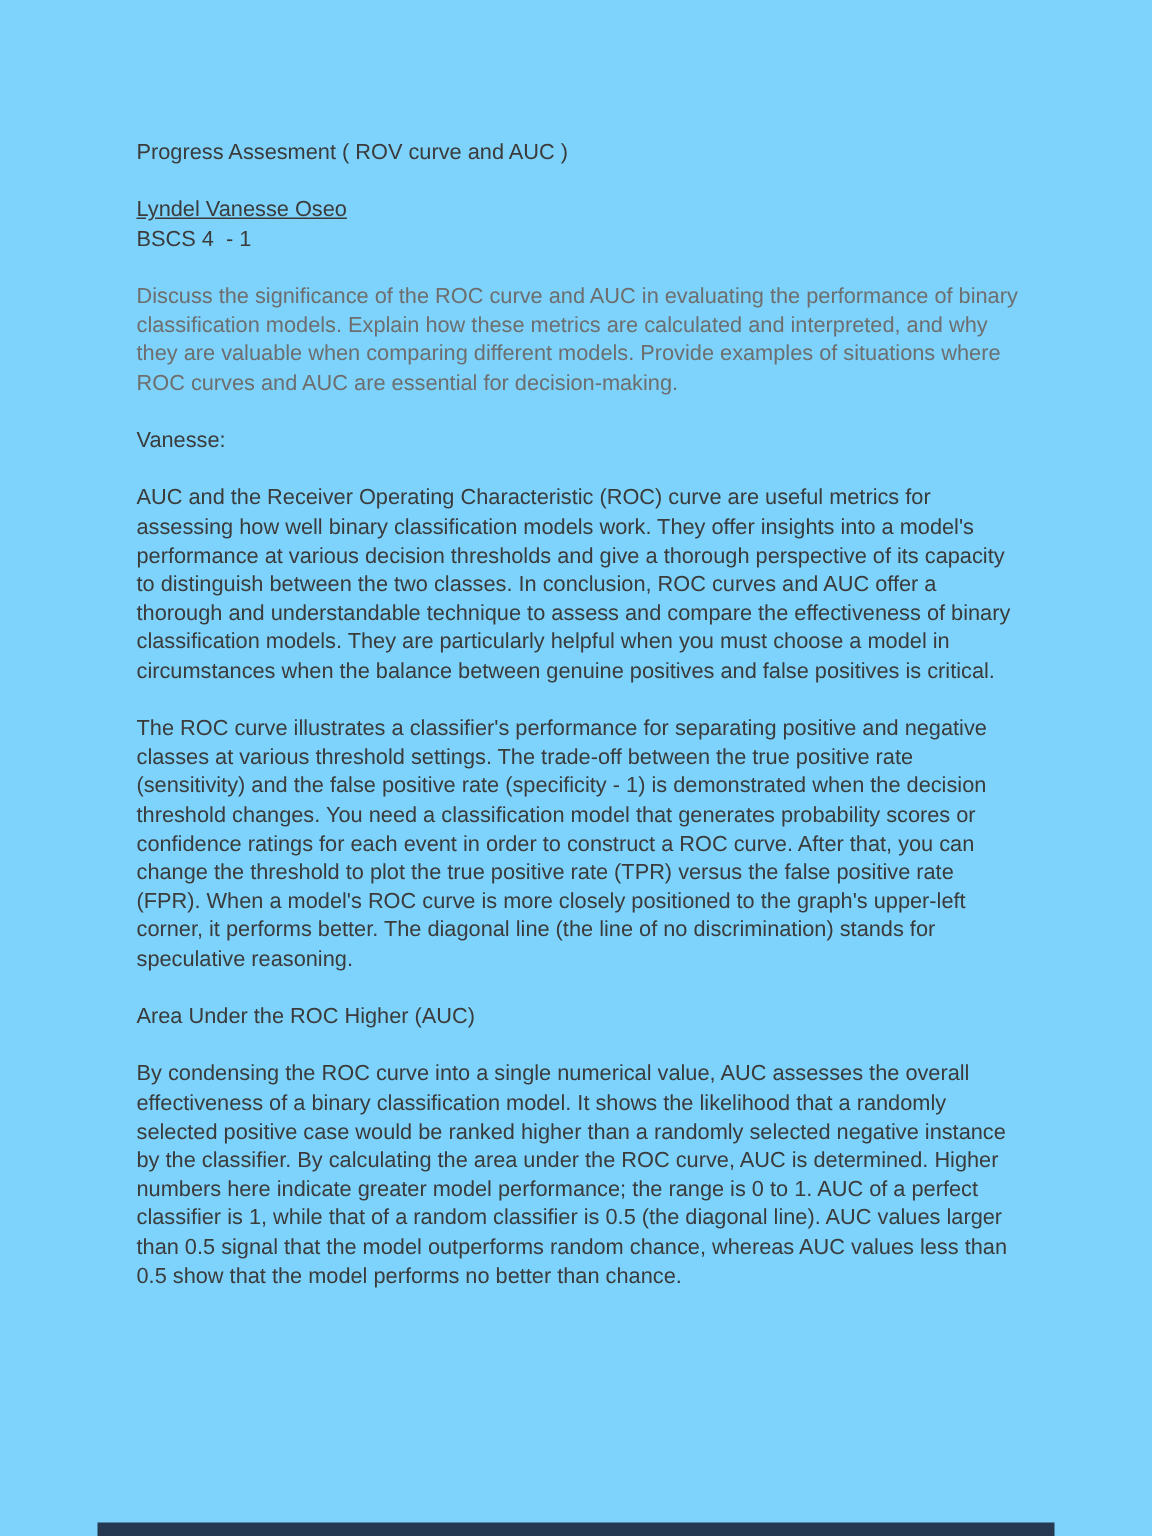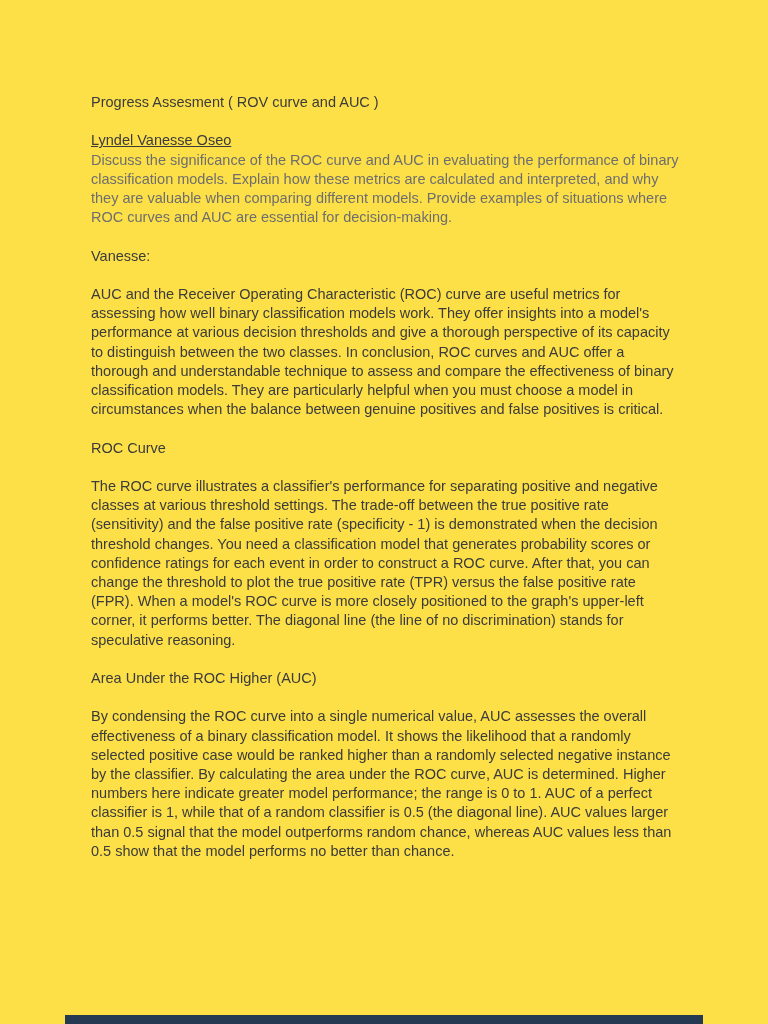--- a/index.html
+++ b/index.html
@@ -10,21 +10,21 @@
     width: 768px;
     height: 1024px;
     background: #ffffff;
     position: relative;
     overflow: hidden;
     font-family: "Liberation Sans", "DejaVu Sans", sans-serif;
   }
   .page {
     position: absolute;
     inset: 0;
-    background: #fde047;
+    background: #7dd3fc;
   }
   .content {
     position: absolute;
     left: 91px;
     top: 93px;
     width: 588px;
     color: #3b3b3b;
     font-size: 14.5px;
     line-height: 19.2px;
   }
@@ -50,28 +50,28 @@
 </style>
 </head>
 <body>
 
 <div class="page">
   <div class="content" style="color: rgb(59, 59, 59);">
 
     <p class="para">Progress Assesment ( ROV curve and AUC )</p>
 
     <p class="para no-gap">Lyndel Vanesse Oseo</p>
+    <p class="para">BSCS 4  - 1</p>
 
     <p class="para question" style="color: rgb(110, 110, 110);">Discuss the significance of the ROC curve and AUC in evaluating the performance of binary classification models. Explain how these metrics are calculated and interpreted, and why they are valuable when comparing different models. Provide examples of situations where ROC curves and AUC are essential for decision-making.</p>
 
     <p class="para">Vanesse:</p>
 
     <p class="para">AUC and the Receiver Operating Characteristic (ROC) curve are useful metrics for assessing how well binary classification models work. They offer insights into a model's performance at various decision thresholds and give a thorough perspective of its capacity to distinguish between the two classes. In conclusion, ROC curves and AUC offer a thorough and understandable technique to assess and compare the effectiveness of binary classification models. They are particularly helpful when you must choose a model in circumstances when the balance between genuine positives and false positives is critical.</p>
 
-    <p class="para">ROC Curve</p>
     <p class="para">The ROC curve illustrates a classifier's performance for separating positive and negative classes at various threshold settings. The trade-off between the true positive rate (sensitivity) and the false positive rate (specificity - 1) is demonstrated when the decision threshold changes. You need a classification model that generates probability scores or confidence ratings for each event in order to construct a ROC curve. After that, you can change the threshold to plot the true positive rate (TPR) versus the false positive rate (FPR). When a model's ROC curve is more closely positioned to the graph's upper-left corner, it performs better. The diagonal line (the line of no discrimination) stands for speculative reasoning.</p>
 
     <p class="para">Area Under the ROC Higher (AUC)</p>
     <p class="para">By condensing the ROC curve into a single numerical value, AUC assesses the overall effectiveness of a binary classification model. It shows the likelihood that a randomly selected positive case would be ranked higher than a randomly selected negative instance by the classifier. By calculating the area under the ROC curve, AUC is determined. Higher numbers here indicate greater model performance; the range is 0 to 1. AUC of a perfect classifier is 1, while that of a random classifier is 0.5 (the diagonal line). AUC values larger than 0.5 signal that the model outperforms random chance, whereas AUC values less than 0.5 show that the model performs no better than chance.</p>
 
   </div>
 
   <div class="footer-bar" style="background: rgb(37, 58, 82);"></div>
 </div>
 

